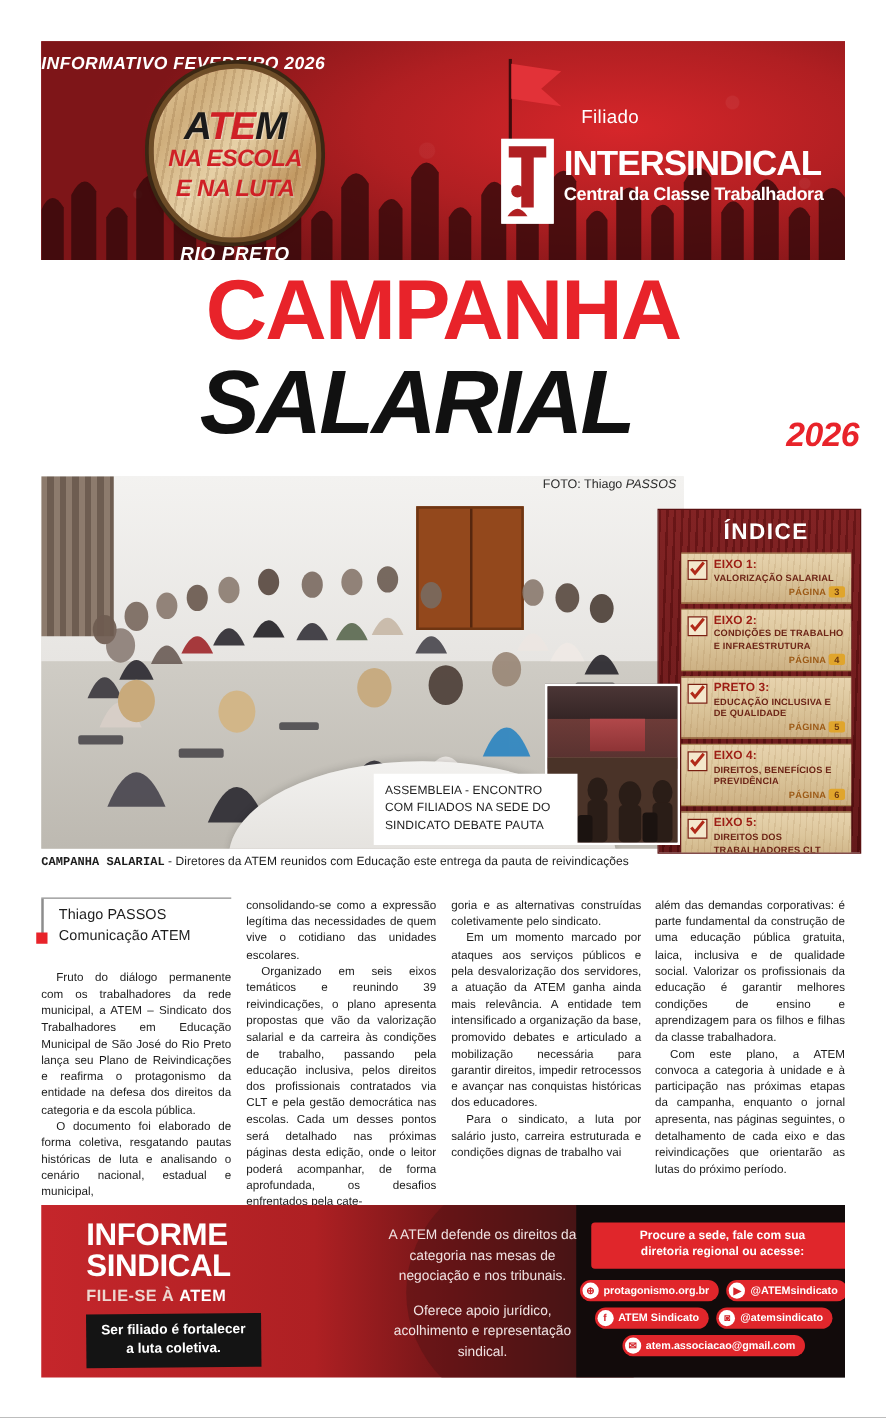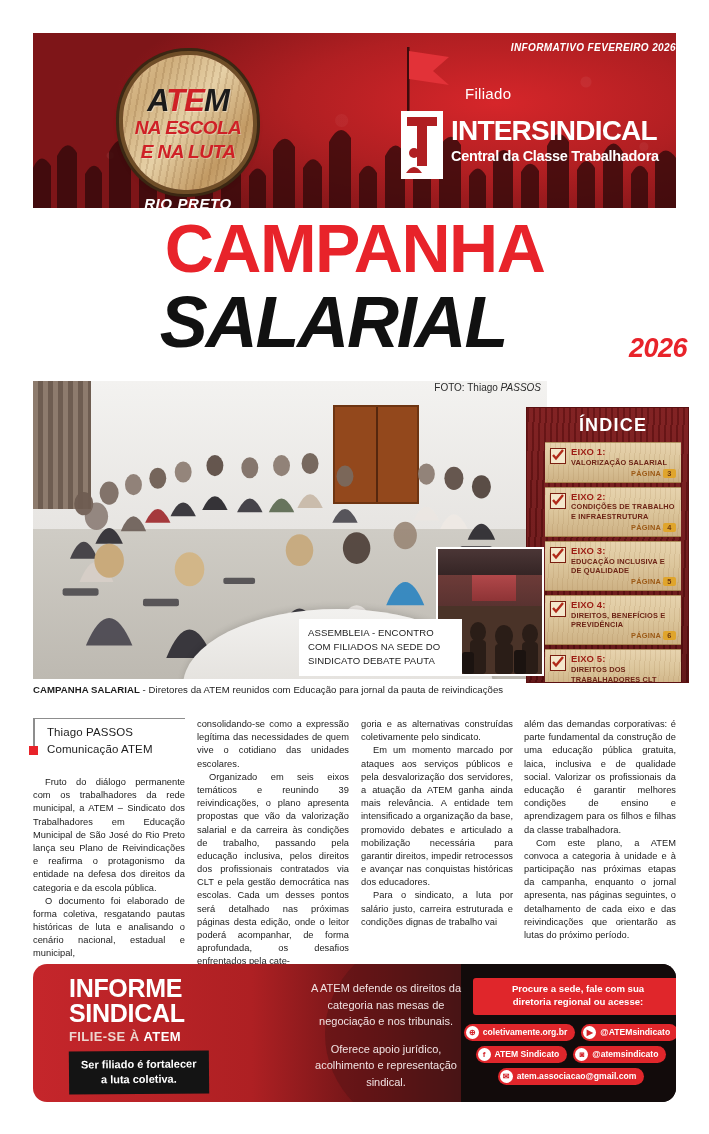--- a/index.html
+++ b/index.html
@@ -51,28 +51,27 @@
     opacity: .82;
   }
   .mh-flag {
     position: absolute;
     left: 338px; top: 14px;
     width: 80px; height: 70px;
   }
   .mh-kicker {
     position: absolute;
     left: 0; right: 0; top: 9px;
-    text-align: right;
-    font-size: 10px;
+    text-align: left;
+    font-size: 14px;
     font-weight: bold;
     font-style: italic;
     letter-spacing: .4px;
     color: #ffffff;
     z-index: 5;
-    margin-left: 36px;
   }
   
   .mh-seal {
     position: absolute;
     left: 90px; top: 22px;
     width: 130px; height: 135px;
     z-index: 5;
   }
   .seal-disc {
     position: absolute; inset: 0;
@@ -297,21 +296,21 @@
     z-index: 9;
   }
   .photo-caption {
     position: absolute;
     left: 33px; top: 684px;
     width: 486px;
     font-size: 9.6px;
     color: #1d1d1d;
     letter-spacing: .05px;
   }
-  .photo-caption b { font-weight: bold; }
+  .photo-caption b { font-weight: bold; font-family: Liberation Mono, monospace; }
 
   
   .index-box {
     position: absolute;
     left: 526px; top: 407px;
     width: 150px;
     height: 274px;
     background:
       linear-gradient(180deg, #7d1a1b 0%, #5e1011 100%);
     border: 1px solid #5a1011;
@@ -447,21 +446,20 @@
   #col4 { left: 491px; width: 152px; }
 
   
   .footer {
     position: absolute;
     left: 33px; top: 964px;
     width: 643px;
     height: 138px;
     overflow: hidden;
     background: linear-gradient(90deg,#c5262b 0%, #ae2023 34%, #6d1517 52%, #241414 68%, #120b0b 100%);
-    border-radius: 14px;
   }
   .ft-blob {
     position: absolute;
     left: 292px; top: -30px;
     width: 210px; height: 200px;
     border-radius: 50%;
     background: #5b1416;
     opacity: .6;
   }
   .ft-dark {
@@ -750,21 +748,21 @@
             <rect x="24" y="46" width="12" height="22" rx="3"></rect>
             <rect x="76" y="44" width="12" height="24" rx="3"></rect>
           </g>
       </svg>
     </div>
 
     <div class="caption-overlay">ASSEMBLEIA - ENCONTRO COM FILIADOS NA SEDE DO SINDICATO DEBATE PAUTA</div>
   </div>
 
   <div class="photo-caption">
-    <b>CAMPANHA SALARIAL</b><span> - Diretores da ATEM reunidos com Educação para jornal da pauta de reivindicações</span>
+    <b>CAMPANHA SALARIAL</b><span> - Diretores da ATEM reunidos com Educação este entrega da pauta de reivindicações</span>
   </div>
 
   <div class="index-box">
     <div class="idx-title">ÍNDICE</div>
     <div class="idx-list">
 
       <div class="idx-item">
         <span class="idx-check">
           <svg width="12" height="12" viewBox="0 0 12 12">
               <path d="M1 6 L4 9.5 L11 1" stroke="#b12a19" stroke-width="2.4" fill="none"></path>
@@ -785,21 +783,21 @@
         <div class="idx-desc">CONDIÇÕES DE TRABALHO E INFRAESTRUTURA</div>
         <div class="idx-pg"><span>PÁGINA</span><span class="idx-pgnum">4</span></div>
       </div>
 
       <div class="idx-item">
         <span class="idx-check">
           <svg width="12" height="12" viewBox="0 0 12 12">
               <path d="M1 6 L4 9.5 L11 1" stroke="#b12a19" stroke-width="2.4" fill="none"></path>
             </svg>
         </span>
-        <div class="idx-eixo">EIXO 3:</div>
+        <div class="idx-eixo">PRETO 3:</div>
         <div class="idx-desc">EDUCAÇÃO INCLUSIVA E DE QUALIDADE</div>
         <div class="idx-pg"><span>PÁGINA</span><span class="idx-pgnum">5</span></div>
       </div>
 
       <div class="idx-item">
         <span class="idx-check">
           <svg width="12" height="12" viewBox="0 0 12 12">
               <path d="M1 6 L4 9.5 L11 1" stroke="#b12a19" stroke-width="2.4" fill="none"></path>
             </svg>
         </span>
@@ -867,21 +865,21 @@
       <div class="p1">A ATEM defende os direitos da categoria nas mesas de negociação e nos tribunais.</div>
       <div class="p2">Oferece apoio jurídico, acolhimento e representação sindical.</div>
     </div>
 
     <div class="ft-right">
       <div class="ft-cta">Procure a sede, fale com sua diretoria regional ou acesse:</div>
 
       <div class="ft-row">
         <div class="pill">
           <span class="ic">⊕</span>
-          <span>coletivamente.org.br</span>
+          <span>protagonismo.org.br</span>
         </div>
         <div class="pill">
           <span class="ic">▶</span>
           <span>@ATEMsindicato</span>
         </div>
       </div>
 
       <div class="ft-row">
         <div class="pill">
           <span class="ic">f</span>

